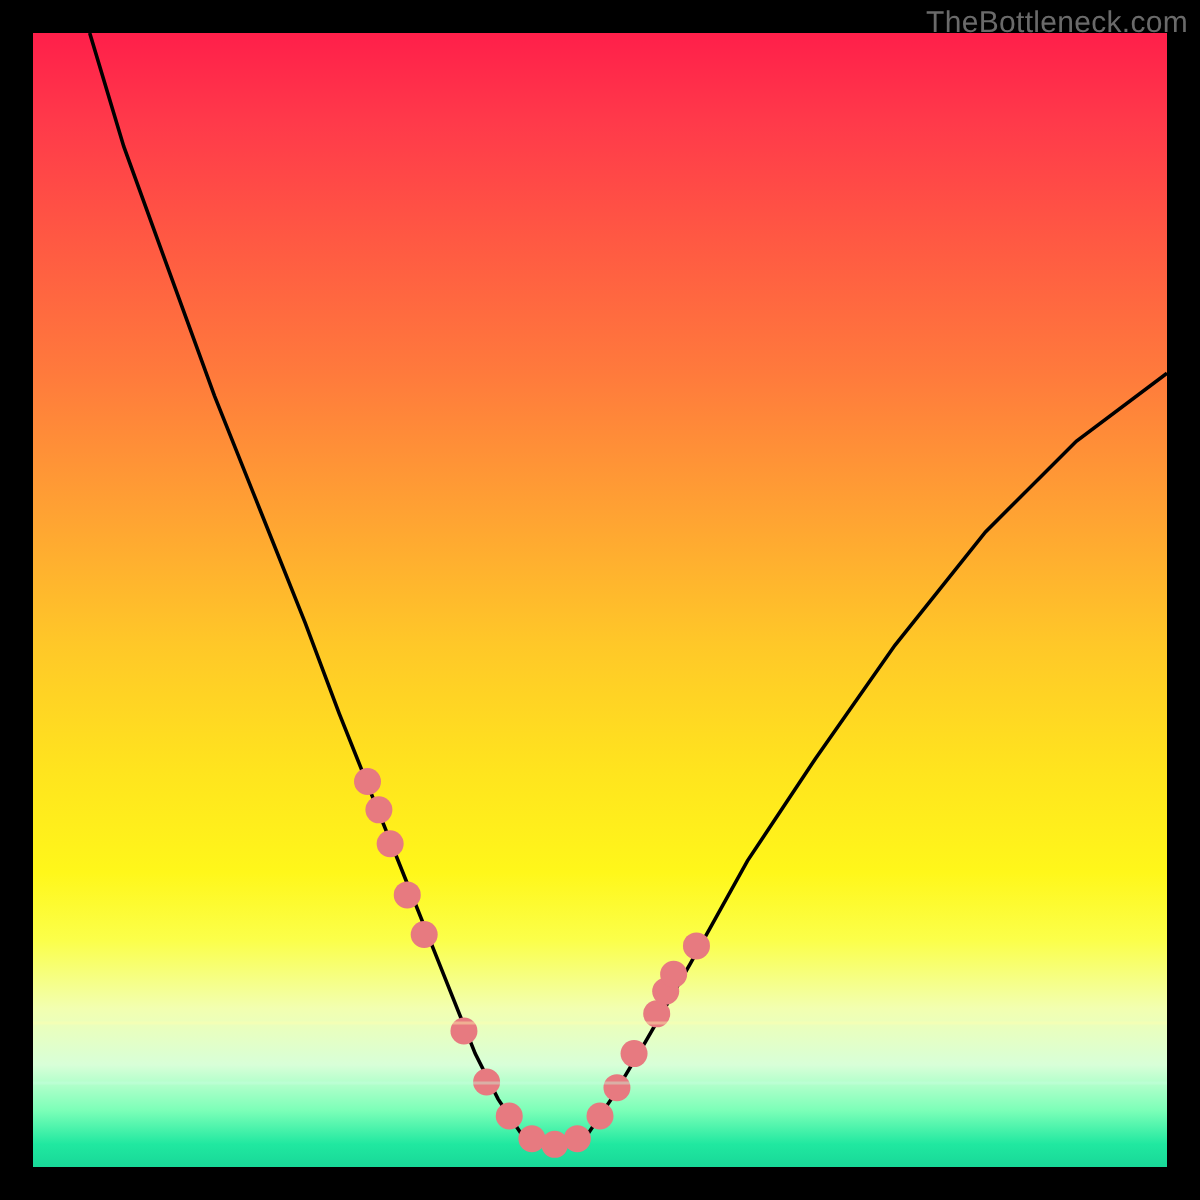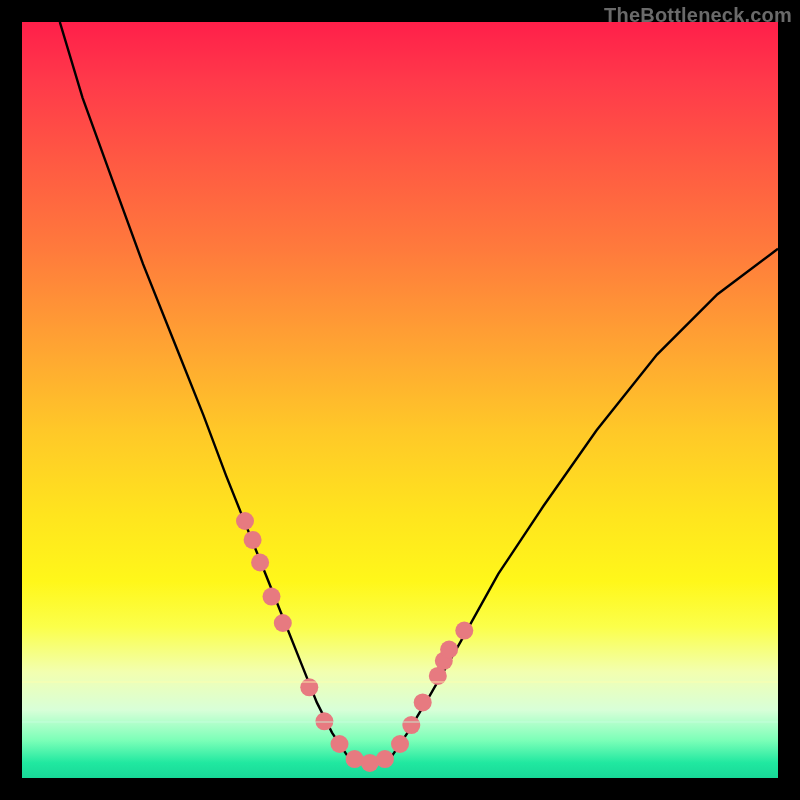--- a/index.html
+++ b/index.html
@@ -41,21 +41,21 @@
       #20e8a0 98%,
       #18d898 100%
     );
   }
   .watermark {
     position: absolute;
     top: 4px;
     right: 8px;
     color: #6a6a6a;
     font-size: 20px;
-    font-weight: 700;
+    font-weight: 400;
     z-index: 10;
     letter-spacing: 0.2px;
   }
   svg.overlay {
     position: absolute;
     left: 0;
     top: 0;
     width: 756px;
     height: 756px;
   }

